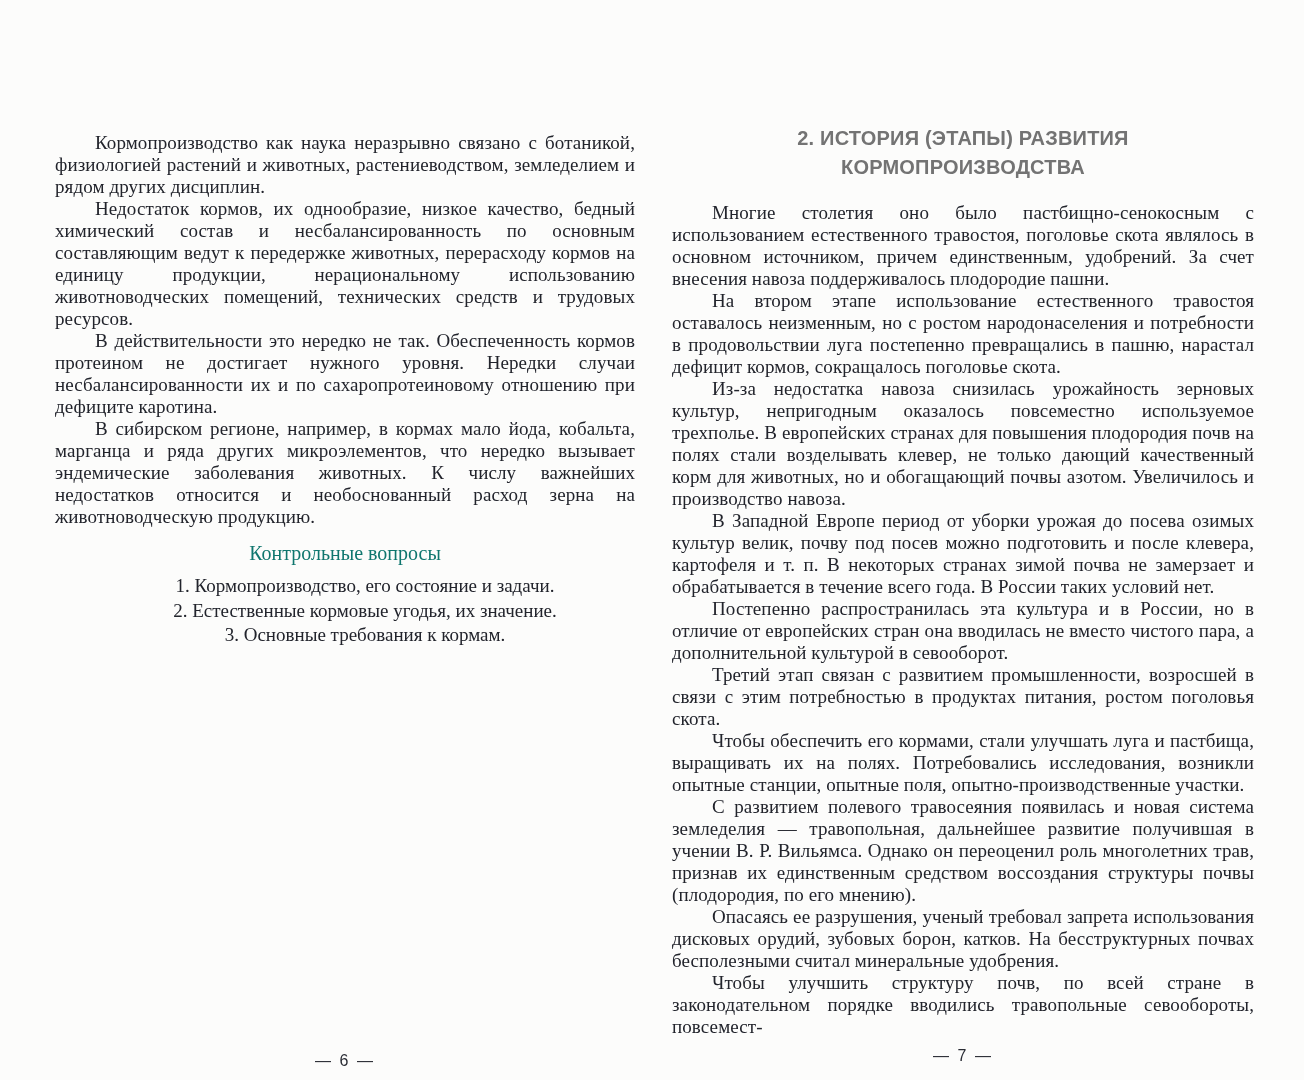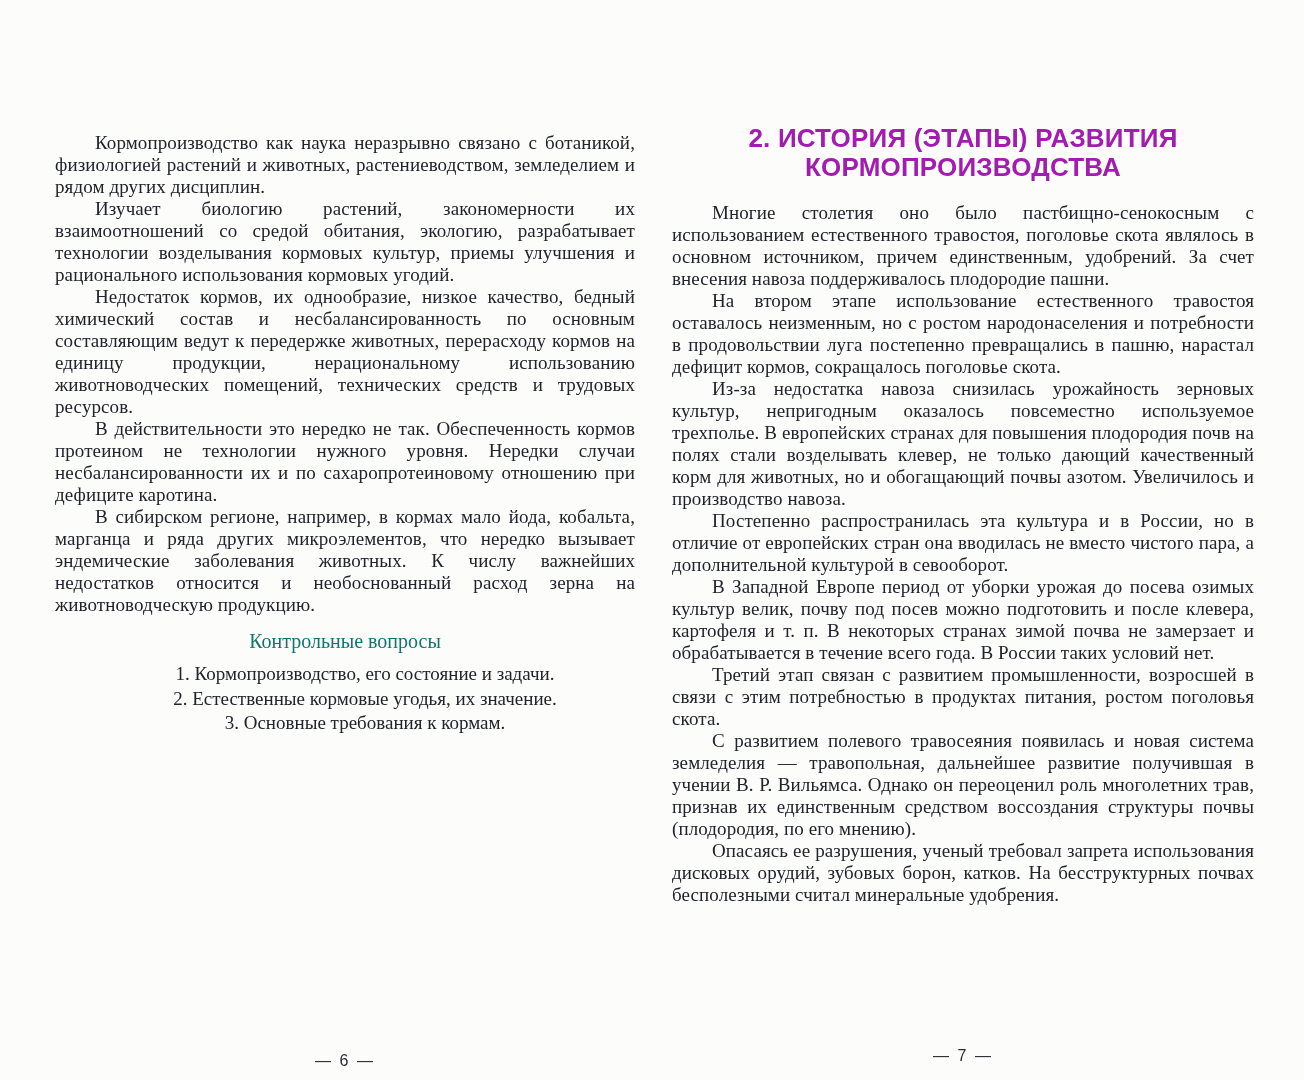--- a/index.html
+++ b/index.html
@@ -30,24 +30,24 @@
     line-height: 22px;
     text-align: justify;
     text-indent: 40px;
     letter-spacing: 0.1px;
   }
 
   .chapter-heading {
     margin: 0 0 20px 0;
     font-family: "Liberation Sans", "DejaVu Sans", sans-serif;
     font-weight: bold;
-    font-size: 26px;
+    font-size: 20px;
     line-height: 29px;
     text-align: center;
-    color: #a21caf;
+    color: #737373;
     letter-spacing: 0.2px;
   }
 
   .section-heading {
     margin: 13px 0 9px 0;
     font-size: 20px;
     line-height: 24px;
     font-weight: normal;
     text-align: center;
     color: #0f766e;
@@ -72,45 +72,46 @@
   .pagenum-left  { left: 55px;  top: 1004px; width: 580px; }
   .pagenum-right { left: 672px; top: 999px;  width: 582px; }
 </style>
 </head>
 <body>
 
 <div class="spread">
 
   <section class="page page-left">
     <p class="body">Кормопроизводство как наука неразрывно связано с ботаникой, физиологией растений и животных, растениеводством, земледелием и рядом других дисциплин.</p>
-    <p class="body">Изучает биологию растений, закономерности их взаимоотношений со средой обитания, экологию, разрабатывает технологии возделывания кормовых культур, приемы улучшения и рационального использования кормовых угодий.</p>
     <p class="body">Недостаток кормов, их однообразие, низкое качество, бедный химический состав и несбалансированность по основным составляющим ведут к передержке животных, перерасходу кормов на единицу продукции, нерациональному использованию животноводческих помещений, технических средств и трудовых ресурсов.</p>
-    <p class="body">В действительности это нередко не так. Обеспеченность кормов протеином не технологии нужного уровня. Нередки случаи несбалансированности их и по сахаропротеиновому отношению при дефиците каротина.</p>
+    <p class="body">В действительности это нередко не так. Обеспеченность кормов протеином не достигает нужного уровня. Нередки случаи несбалансированности их и по сахаропротеиновому отношению при дефиците каротина.</p>
     <p class="body">В сибирском регионе, например, в кормах мало йода, кобальта, марганца и ряда других микроэлементов, что нередко вызывает эндемические заболевания животных. К числу важнейших недостатков относится и необоснованный расход зерна на животноводческую продукцию.</p>
 
     <h3 class="section-heading">Контрольные вопросы</h3>
 
     <div class="questions">
       <p class="q-item">1. Кормопроизводство, его состояние и задачи.</p>
       <p class="q-item">2. Естественные кормовые угодья, их значение.</p>
       <p class="q-item">3. Основные требования к кормам.</p>
     </div>
   </section>
 
   <section class="page page-right">
     <h1 class="chapter-heading">
       <span>2. ИСТОРИЯ (ЭТАПЫ) РАЗВИТИЯ</span><br>
       <span>КОРМОПРОИЗВОДСТВА</span>
     </h1>
     <p class="body">Многие столетия оно было пастбищно-сенокосным с использованием естественного травостоя, поголовье скота являлось в основном источником, причем единственным, удобрений. За счет внесения навоза поддерживалось плодородие пашни.</p>
     <p class="body">На втором этапе использование естественного травостоя оставалось неизменным, но с ростом народонаселения и потребности в продовольствии луга постепенно превращались в пашню, нарастал дефицит кормов, сокращалось поголовье скота.</p>
     <p class="body">Из-за недостатка навоза снизилась урожайность зерновых культур, непригодным оказалось повсеместно используемое трехполье. В европейских странах для повышения плодородия почв на полях стали возделывать клевер, не только дающий качественный корм для животных, но и обогащающий почвы азотом. Увеличилось и производство навоза.</p>
+    <p class="body">В Западной Европе период от уборки урожая до посева озимых культур велик, почву под посев можно подготовить и после клевера, картофеля и т. п. В некоторых странах зимой почва не замерзает и обрабатывается в течение всего года. В России таких условий нет.</p>
     <p class="body">Постепенно распространилась эта культура и в России, но в отличие от европейских стран она вводилась не вместо чистого пара, а дополнительной культурой в севооборот.</p>
-    <p class="body">В Западной Европе период от уборки урожая до посева озимых культур велик, почву под посев можно подготовить и после клевера, картофеля и т. п. В некоторых странах зимой почва не замерзает и обрабатывается в течение всего года. В России таких условий нет.</p>
     <p class="body">Третий этап связан с развитием промышленности, возросшей в связи с этим потребностью в продуктах питания, ростом поголовья скота.</p>
+    <p class="body">Чтобы обеспечить его кормами, стали улучшать луга и пастбища, выращивать их на полях. Потребовались исследования, возникли опытные станции, опытные поля, опытно-производственные участки.</p>
     <p class="body">С развитием полевого травосеяния появилась и новая система земледелия — травопольная, дальнейшее развитие получившая в учении В. Р. Вильямса. Однако он переоценил роль многолетних трав, признав их единственным средством воссоздания структуры почвы (плодородия, по его мнению).</p>
     <p class="body">Опасаясь ее разрушения, ученый требовал запрета использования дисковых орудий, зубовых борон, катков. На бесструктурных почвах бесполезными считал минеральные удобрения.</p>
+    <p class="body">Чтобы улучшить структуру почв, по всей стране в законодательном порядке вводились травопольные севообороты, повсемест-</p>
   </section>
 
   <div class="pagenum pagenum-left">— 6 —</div>
   <div class="pagenum pagenum-right">— 7 —</div>
 
 </div>
 
 </body></html>

